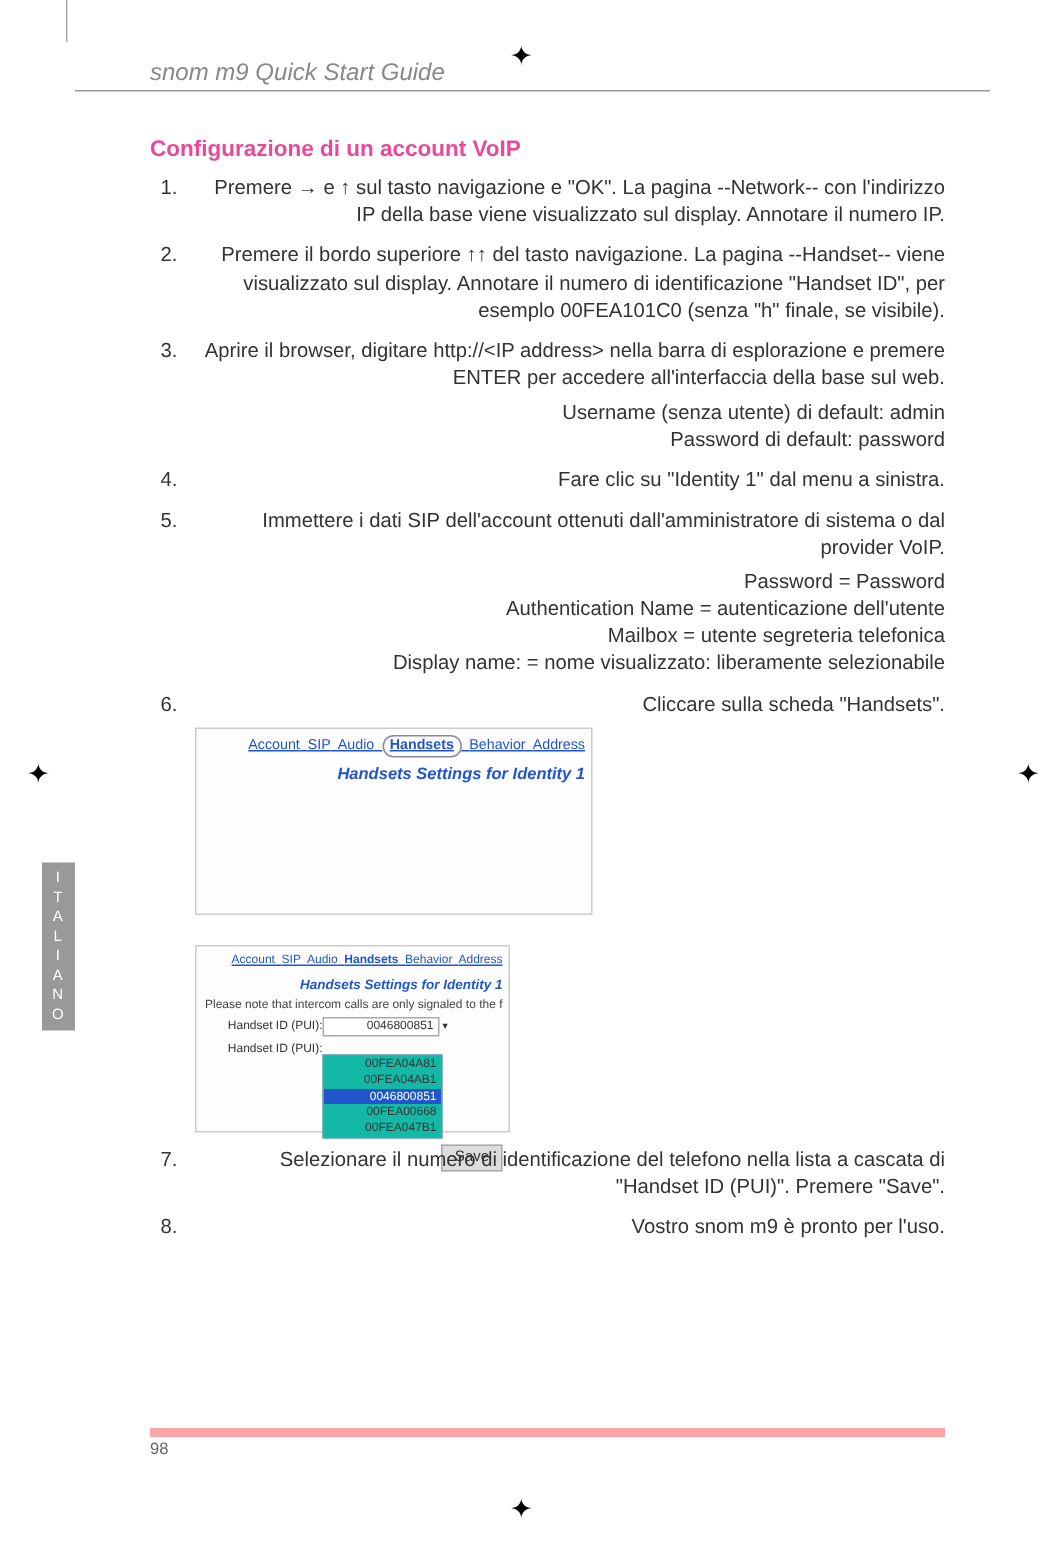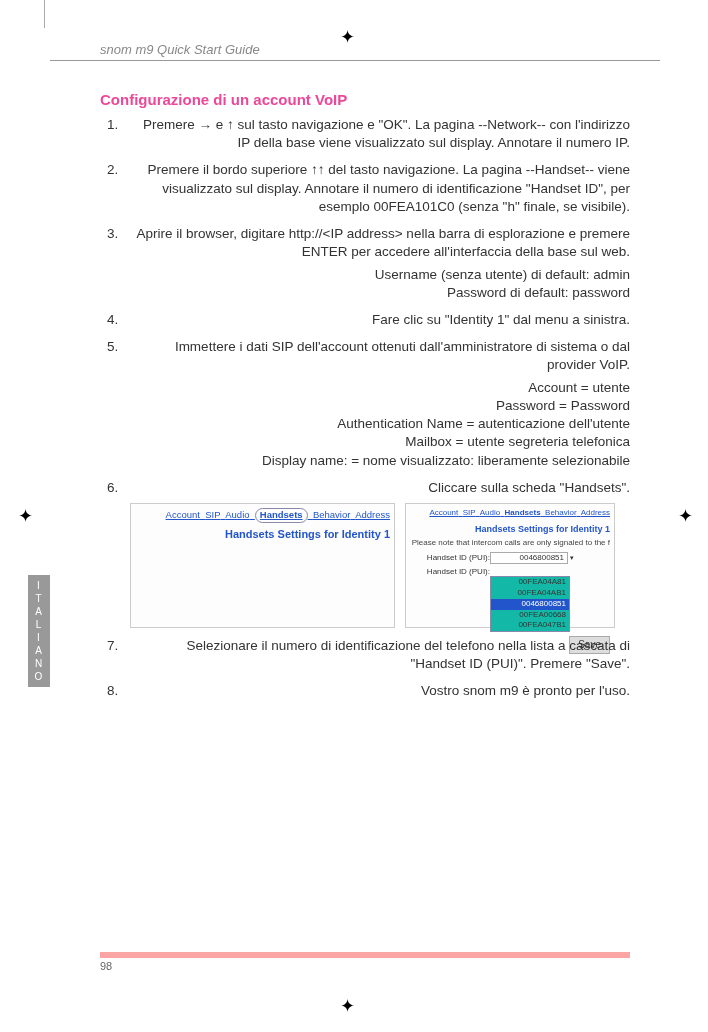--- a/index.html
+++ b/index.html
@@ -18,21 +18,21 @@
     width: 610px;
   }
   .header-line {
     border-bottom: 1px solid #999;
     padding-bottom: 2px;
     margin-bottom: 30px;
   }
   .header-title {
     font-style: italic;
     color: #888;
-    font-size: 13px;
+    font-size: 16px;
     margin-left: 50px;
     text-align: right;
   }
   .content {
     margin-left: 50px;
     width: 530px;
   }
   h2 {
     font-size: 15px;
     font-weight: bold;
@@ -70,22 +70,23 @@
     color: #fff;
     font-size: 10px;
     text-align: center;
     padding: 4px 0;
     letter-spacing: 1px;
     line-height: 1.3;
   }
   .side-tab span { display:block; }
   .screenshot-area {
     display: flex;
-    gap: 10px;
+    gap: 20px;
     margin: 6px 0 8px 0;
+    flex-direction: column;
   }
   .screenshot {
     border: 1px solid #ccc;
     background: #fdfdfd;
     font-size: 9px;
     padding: 4px;
   }
   .screenshot.left { width: 255px; height: 115px; }
   .screenshot.right { width: 200px; height: 115px; }
   .tabs-row {
@@ -100,20 +101,21 @@
     border-radius: 8px;
     padding: 0 4px;
     font-weight: bold;
     text-decoration: underline;
   }
   .sc-title {
     color: #2255cc;
     font-weight: bold;
     font-size: 11px;
     margin-top: 3px;
+    font-style: italic;
   }
   .sc-note {
     font-size: 8px;
     color: #444;
     margin-top: 3px;
   }
   .field-row {
     display: flex;
     align-items: center;
     margin-top: 3px;
@@ -210,21 +212,20 @@
         <span>Aprire il browser, digitare http://&lt;IP address&gt; nella barra di esplorazione e premere ENTER per accedere all'interfaccia della base sul web.</span>
         <div class="indent-block">
           <div>Username (senza utente) di default:  admin</div>
           <div>Password di default:   password</div>
         </div>
       </li>
       <li><span>Fare clic su "Identity 1" dal menu a sinistra.</span></li>
       <li>
         <span>Immettere i dati SIP dell'account ottenuti dall'amministratore di sistema o dal provider VoIP.</span>
         <div class="indent-block2">
-          <div>Account = utente</div>
           <div>Password = Password</div>
           <div>Authentication Name = autenticazione dell'utente</div>
           <div>Mailbox = utente segreteria telefonica</div>
           <div>Display name: = nome visualizzato: liberamente selezionabile</div>
         </div>
       </li>
       <li>
         <span>Cliccare sulla scheda "Handsets".</span>
         <div class="screenshot-area">
           <div class="screenshot left">

